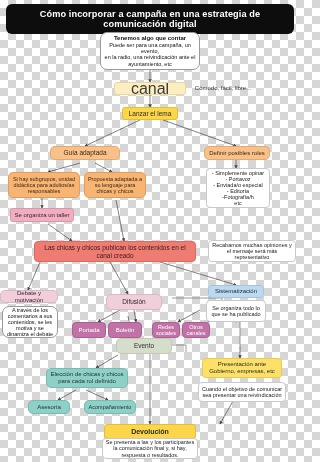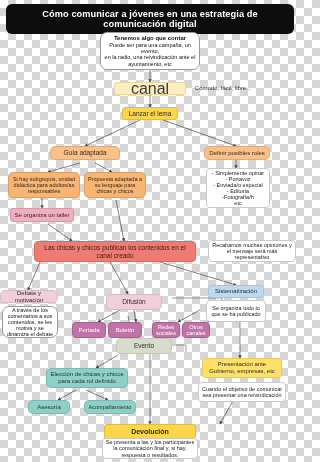--- a/index.html
+++ b/index.html
@@ -90,21 +90,21 @@
     </g>
     <g stroke="#6d6d6d" stroke-width="0.7" fill="none">
       <path d="M240,322 L240,348"></path>
       <path d="M150,352 L150,400"></path>
       <path d="M186,345 L150,345"></path>
       <path d="M186,345 L186,352"></path>
       <path d="M222,306 L222,298 L172,298"></path>
     </g>
   </svg>
 
-  <div class="title-bar">Cómo comunicar a jóvenes en una estrategia de comunicación digital</div>
+  <div class="title-bar">Cómo incorporar a campaña en una estrategia de comunicación digital</div>
 
   <div class="node white" style="left:100px;top:32px;width:100px;height:38px;">
     <div class="t6 b">Tenemos algo que contar</div>
     <div class="t55 lines">Puede ser para una campaña, un evento,
 en la radio, una reivindicación ante el
 ayuntamiento, etc</div>
   </div>
 
   <div class="node cream" style="left:114px;top:82px;width:72px;height:13px;">Crear un canal adecuado</div>
   <div class="node t6" style="left:190px;top:82px;width:66px;height:13px;color:#333;">Cómodo, fácil, libre...</div>

